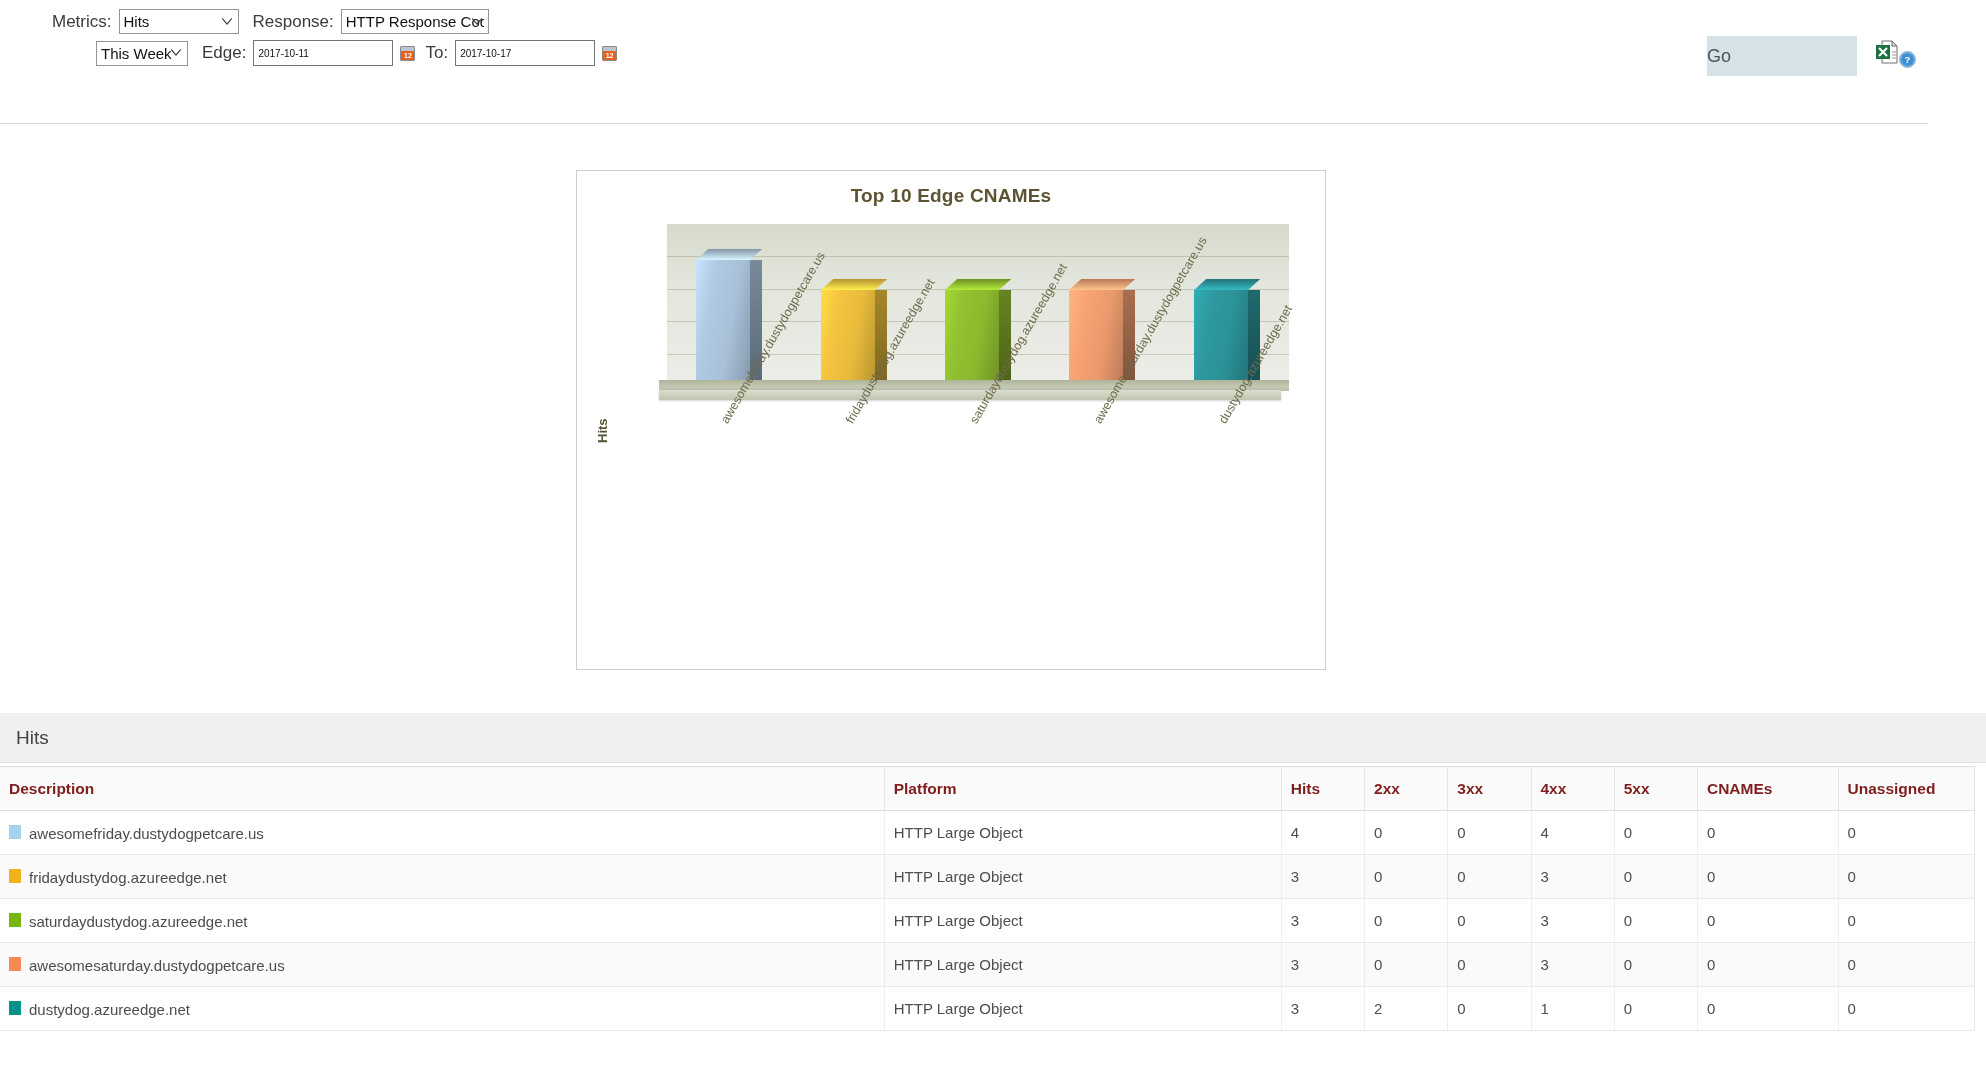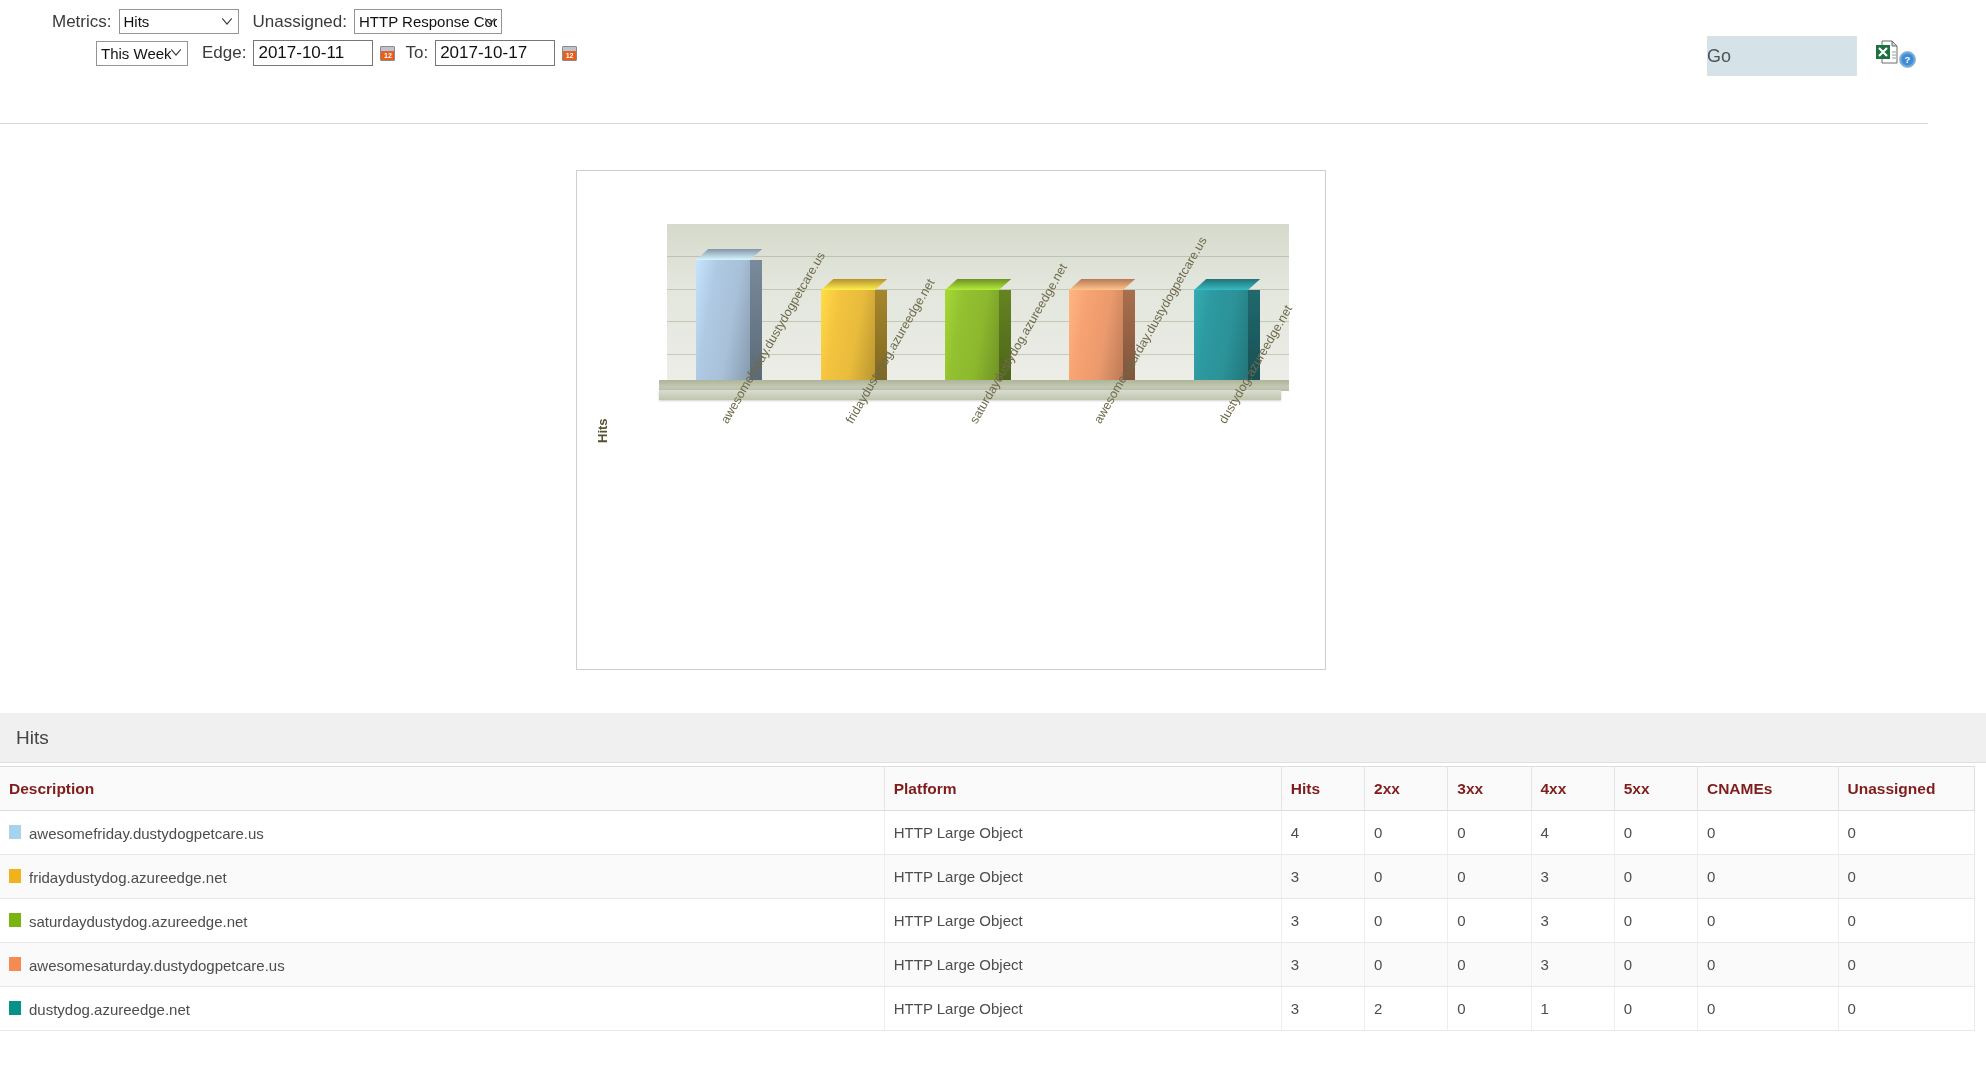--- a/index.html
+++ b/index.html
@@ -48,26 +48,26 @@
     width: 10px; height: 7px;
   }
   .sel-arrow svg { display: block; }
 
   #sel-metrics { width: 120px; }
   #sel-groupings { width: 148px; }
   #sel-range { width: 92px; }
 
   input.ui-text {
     font-family: "Liberation Sans", sans-serif;
-    font-size: 17px;
+    font-size: 10px;
     color: #111;
     background: #ffffff;
     border: 1px solid #767676;
     height: 26px;
-    width: 120px;
+    width: 140px;
     padding: 1px 4px;
   }
 
   .cal-icon {
     width: 15px; height: 15px;
     margin-left: 7px; margin-right: 10px;
     display: inline-block; position: relative; flex: none;
     background: #fdfdfd;
     border: 1px solid #8a8a8a;
     border-radius: 1px;
@@ -258,21 +258,21 @@
       <select class="ui-select" id="sel-metrics">
         <option>Hits</option>
       </select>
       <span class="sel-arrow">
         <svg viewBox="0 0 10 7">
             <path d="M0 0 L5 6 L10 0" fill="none" stroke="#3a3a3a" stroke-width="1.2"></path>
           </svg>
       </span>
     </span>
 
-    <span class="tb-label">Unassigned:</span>
+    <span class="tb-label">Response:</span>
     <span class="select-wrap">
       <select class="ui-select" id="sel-groupings">
         <option>HTTP Response Codes</option>
       </select>
       <span class="sel-arrow">
         <svg viewBox="0 0 10 7">
             <path d="M0 0 L5 6 L10 0" fill="none" stroke="#3a3a3a" stroke-width="1.2"></path>
           </svg>
       </span>
     </span>
@@ -316,20 +316,21 @@
       <circle cx="8.5" cy="8.5" r="8" fill="#6aa9dd" stroke="#9fb9cf" stroke-width="1"></circle>
       <circle cx="8.5" cy="8.5" r="6" fill="#3e8dd4"></circle>
       <text x="8.5" y="12.4" font-family="Liberation Sans, sans-serif" font-size="9.5" font-weight="bold" fill="#ffffff" text-anchor="middle">?</text>
     </svg>
   </span>
 
   <div id="tb-divider"></div>
 </div>
 
 <div id="chart-panel">
+  <div id="chart-title">Top 10 Edge CNAMEs</div>
   <div id="chart-ylabel">Hits</div>
 
   <div id="plot">
     <div id="plot-wall">
         <div class="gline" style="top: 32.4px;"></div>
         <div class="gline" style="top: 64.8px;"></div>
         <div class="gline" style="top: 97.2px;"></div>
         <div class="gline" style="top: 129.6px;"></div>
       </div>
     <div id="plot-floor-top"></div>

